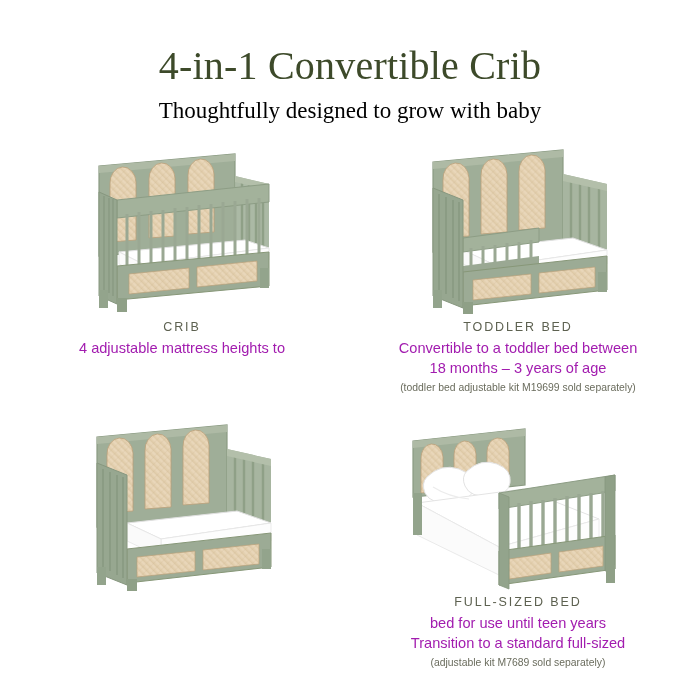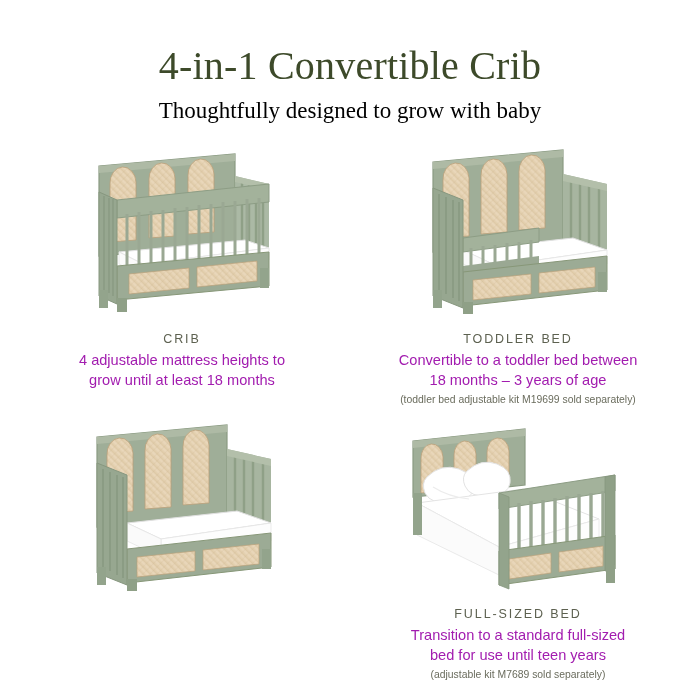--- a/index.html
+++ b/index.html
@@ -28,21 +28,21 @@
   .grid{
     flex:1;display:grid;
     grid-template-columns:1fr 1fr;
     grid-template-rows:1fr 1fr;
     padding:14px 14px 10px 14px;
     box-sizing:border-box;
   }
   .cell{display:flex;flex-direction:column;align-items:center;}
   .art{height:176px;display:flex;align-items:flex-end;justify-content:center;}
   .art svg{display:block;}
-  .cap{text-align:center;margin-top:16px;}
+  .cap{text-align:center;margin-top:4px;}
   .cap-label{
     font-size:12.5px;letter-spacing:1.9px;color:#5d6150;
     font-weight:400;margin-bottom:5px;
   }
   .cap-line{
     font-size:14.6px;line-height:19.5px;color:#a21caf;
   }
   .cap-fine{
     font-size:10.4px;line-height:14px;color:#6a6c5d;margin-top:3px;
   }
@@ -134,21 +134,20 @@
           </g>
 
           <rect x="22" y="150" width="9" height="18" fill="#93a48c"></rect>
           <rect x="40" y="158" width="10" height="14" fill="#8fa087"></rect>
           <rect x="183" y="128" width="9" height="20" fill="#93a48c"></rect>
         </svg>
       </div>
       <div class="cap">
         <div class="cap-label">CRIB</div>
         <div class="cap-line">4 adjustable mattress heights to</div>
-        <div class="cap-line">grow until at least 18 months</div>
       </div>
     </div>
 
     <div class="cell">
       <div class="art">
         <svg width="215" height="176" viewBox="0 0 215 176">
           <g>
             <path d="M22 22 L152 10 L152 100 L22 112 Z" fill="#9fae98" stroke="#8a9a82" stroke-width="1.2"></path>
             <path d="M22 22 L152 10 L152 17 L22 29 Z" fill="#aebaa5"></path>
             <path d="M32 40 a13 16 0 0 1 26 -2 V96 L32 98 Z" fill="url(#canePat)" stroke="#b9a07a" stroke-width="0.8"></path>
@@ -303,20 +302,20 @@
 
             <path d="M202 62 L212 60 L212 154 L202 156 Z" fill="#8fa087" stroke="#87977f" stroke-width="0.8"></path>
           </g>
 
           <rect x="10" y="78" width="9" height="42" fill="#93a48c"></rect>
           <rect x="203" y="150" width="9" height="18" fill="#8fa087"></rect>
         </svg>
       </div>
       <div class="cap">
         <div class="cap-label">FULL-SIZED BED</div>
+        <div class="cap-line">bed for use until teen years</div>
         <div class="cap-line">Transition to a standard full-sized</div>
-        <div class="cap-line">bed for use until teen years</div>
         <div class="cap-fine">(adjustable kit M7689 sold separately)</div>
       </div>
     </div>
 
   </div>
 </div>
 
 </body></html>

